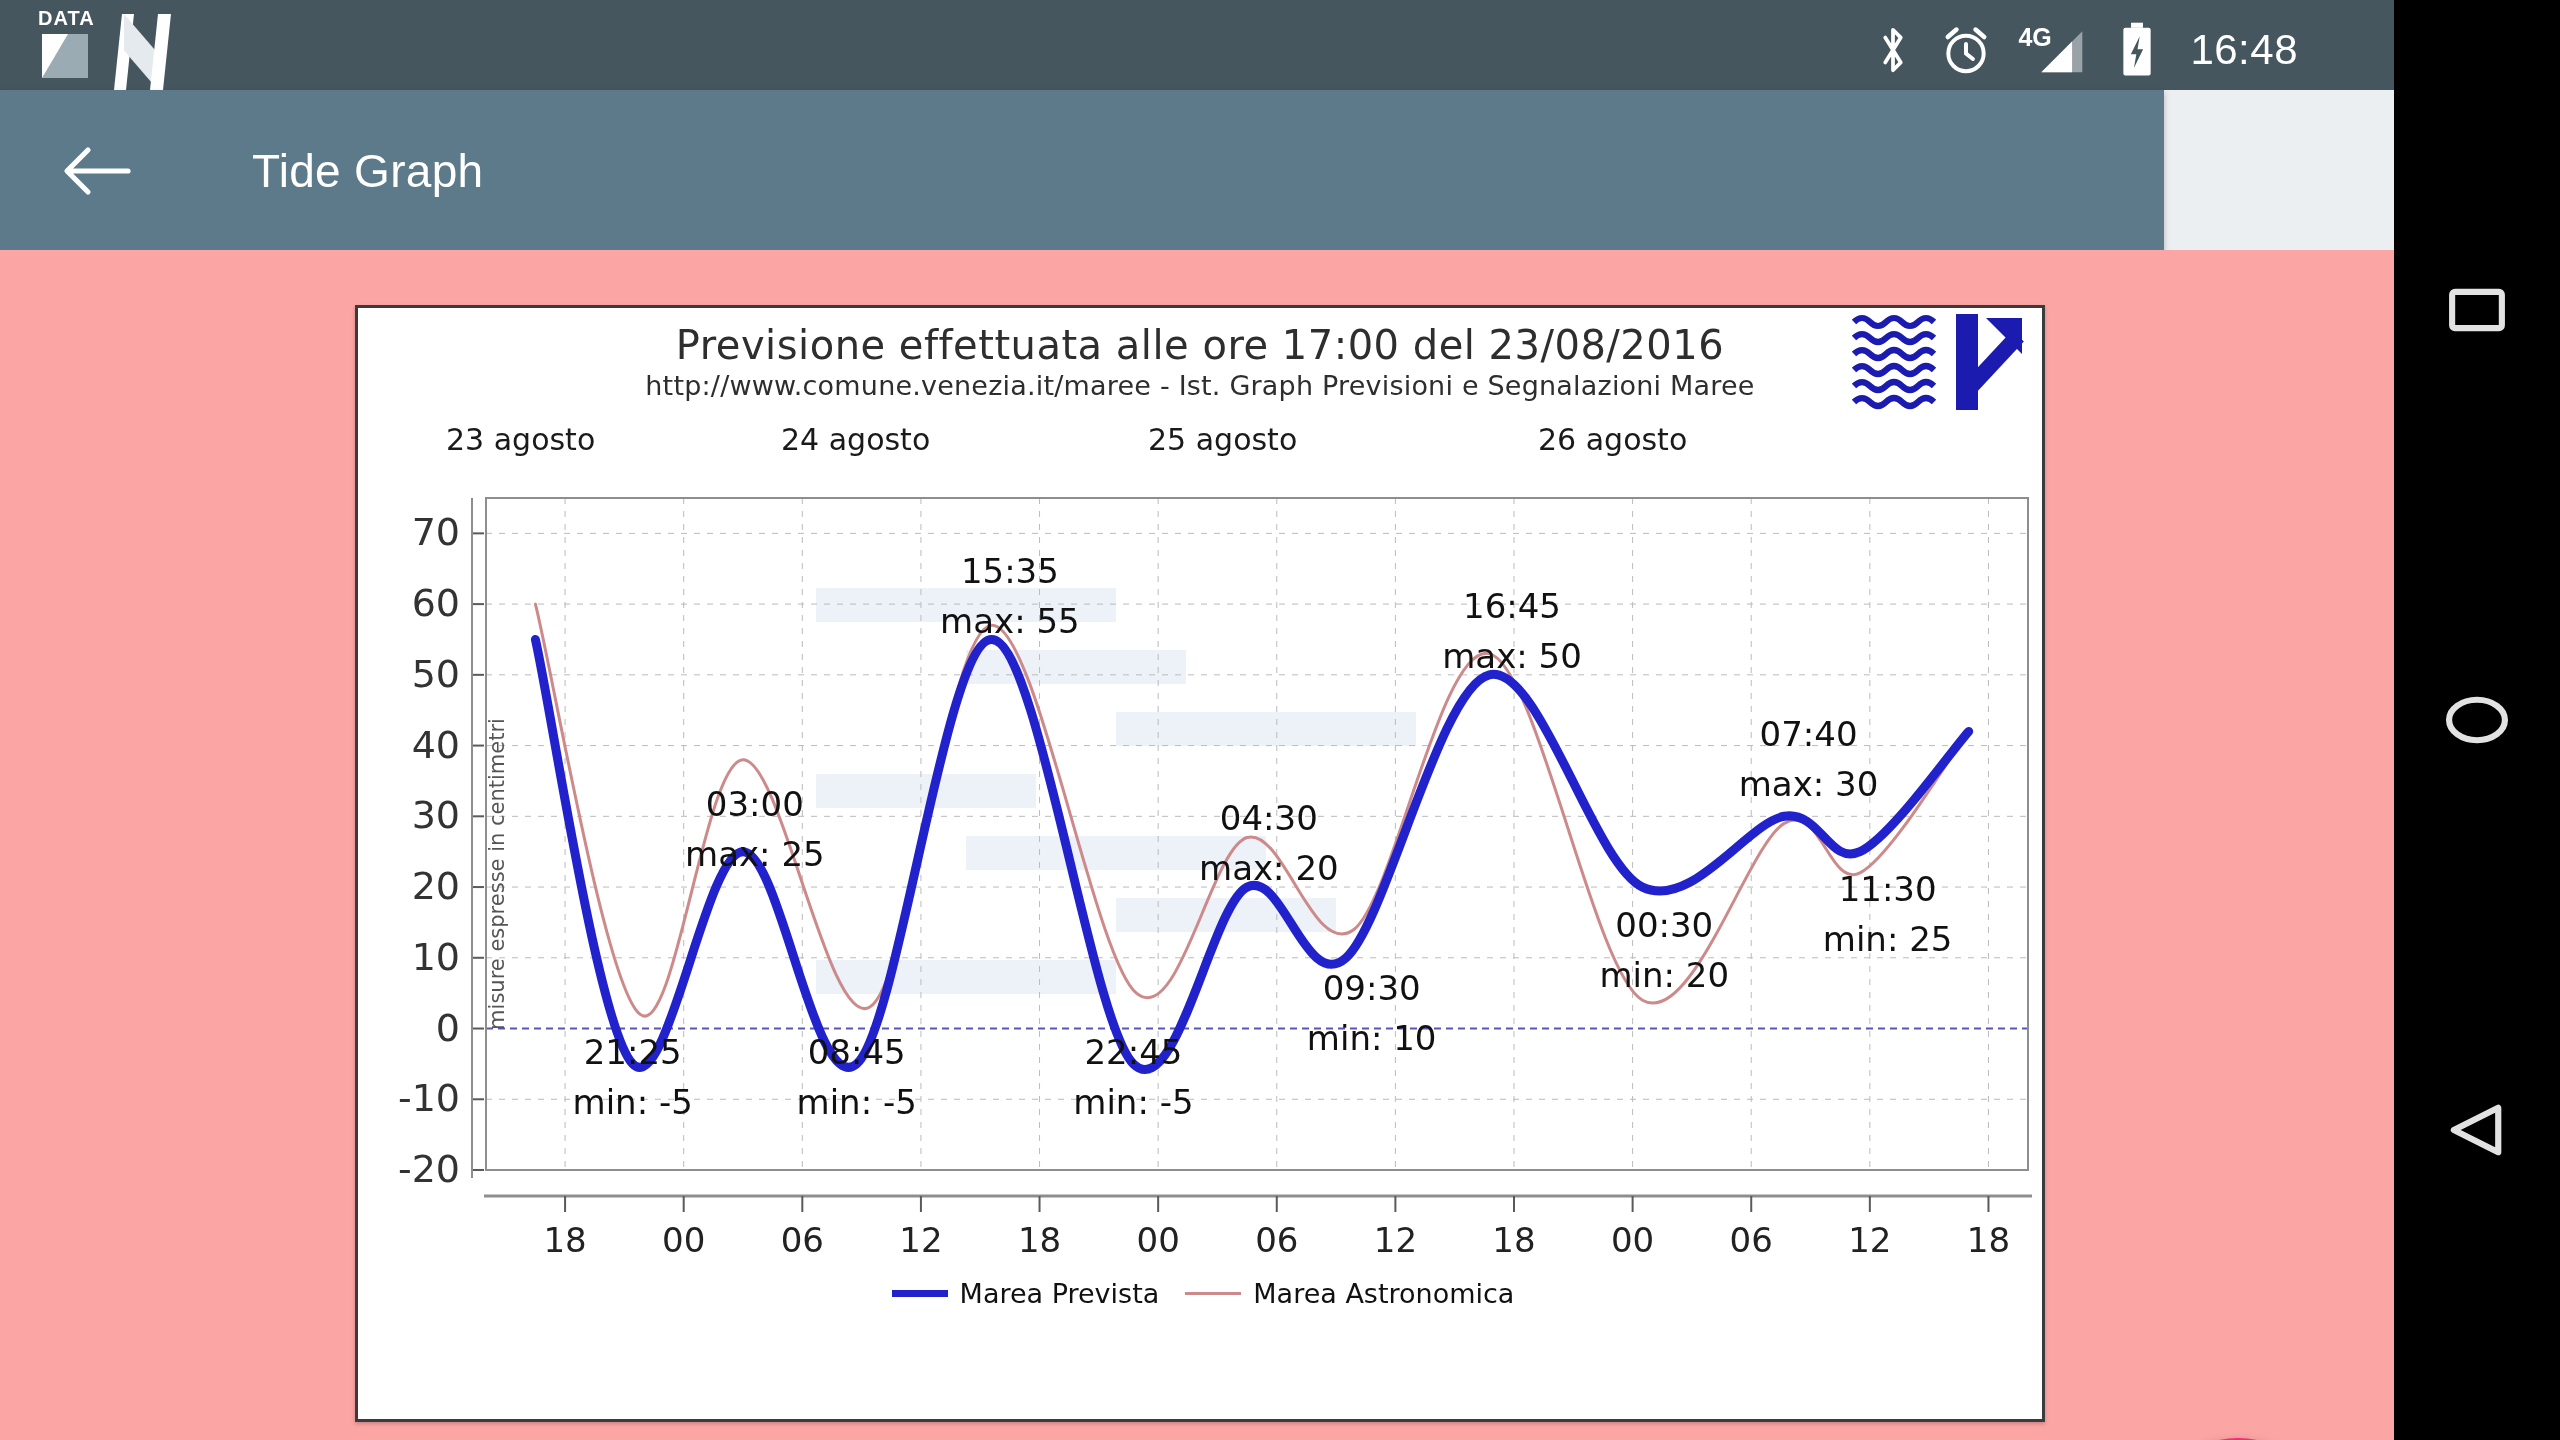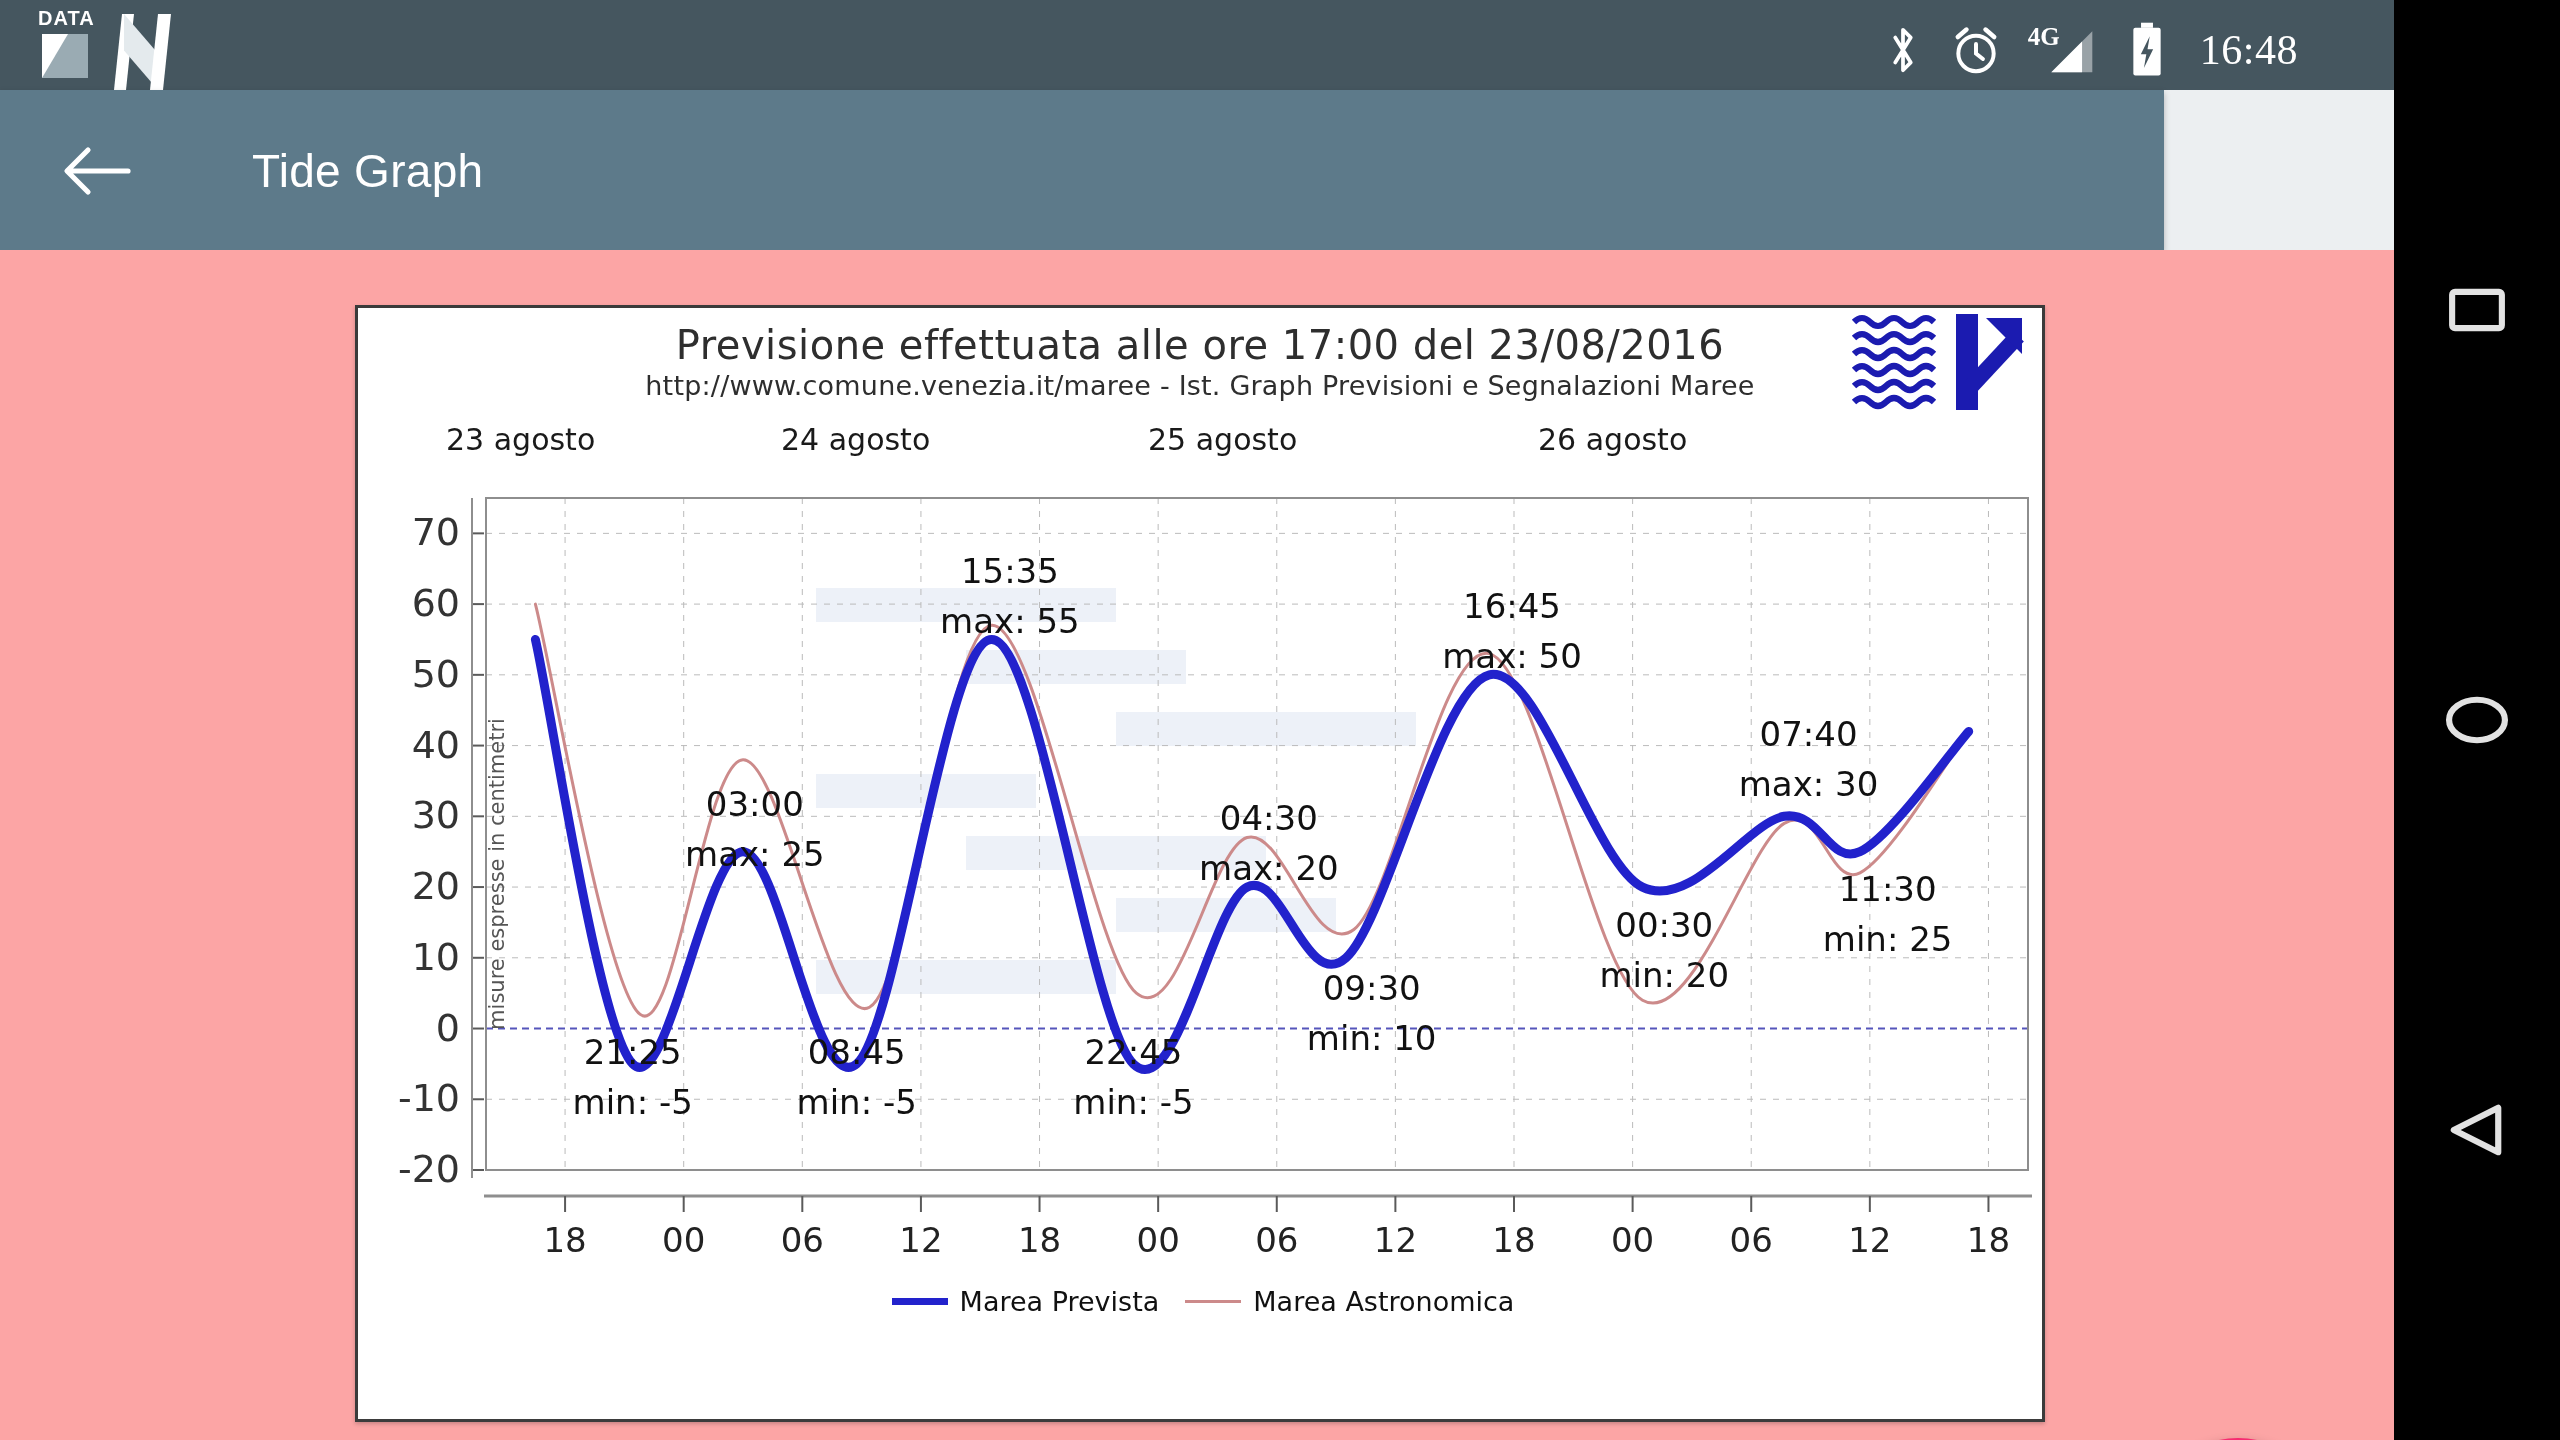--- a/index.html
+++ b/index.html
@@ -32,21 +32,21 @@
   .data-ico .tri::before{
     content:""; position:absolute; left:0; top:0; width:0; height:0;
     border-left:26px solid #ffffff; border-bottom:44px solid transparent;
   }
   .n-logo { position:relative; width:56px; height:76px; margin-top:6px; }
   .n-logo .b1 { position:absolute; left:2px; top:0; width:12px; height:76px; background:#fff; transform:skewX(-6deg);}
   .n-logo .b2 { position:absolute; left:8px; top:0; width:34px; height:76px; background:#e4eaed;
                 clip-path:polygon(0 0, 100% 52%, 100% 100%, 0 48%); }
   .n-logo .b3 { position:absolute; left:38px; top:0; width:13px; height:76px; background:#fff; transform:skewX(-6deg);}
 
-  .sb-right { position:absolute; right:96px; top:0; height:100px; display:flex; align-items:center; gap:28px;font-family:Liberation Serif, serif; }
+  .sb-right { position:absolute; right:96px; top:0; height:100px; display:flex; align-items:center; gap:28px; }
   .sb-right svg { display:block; }
   .clocktime { font-size:42px; color:#fff; letter-spacing:0.5px; margin-left:6px; }
 
   
   .appbar {
     position:absolute; left:0; top:90px; width:2164px; height:160px;
     background:#5d7a8a; box-shadow:0 3px 6px rgba(0,0,0,.25);
   }
   .back-btn { position:absolute; left:62px; top:50px; width:72px; height:62px; cursor:pointer; }
   .app-title {
@@ -81,21 +81,21 @@
 
   
   .daterow { position:relative; height:52px; font-family:"DejaVu Sans", sans-serif; }
   .daterow span {
     position:absolute; font-size:30px; color:#1a1a1a; top:4px; white-space:nowrap;
   }
 
   
   .plotwrap { position:relative; width:1690px; height:855px; }
   .legend {
-    position:absolute; left:0; right:0; bottom:2px; height:44px;
+    position:absolute; left:0; right:0; bottom:10px; height:44px;
     display:flex; align-items:center; justify-content:center; gap:26px;
     font-family:"DejaVu Sans", sans-serif;
   }
   .lg-item { display:flex; align-items:center; gap:12px; font-size:27px; color:#111; }
   .lg-line { display:block; width:56px; height:0; }
   .lg-blue { border-top:7px solid #2222cc; }
   .lg-pink { border-top:3px solid #cc8a8a; }
 
   
   .navbar { position:absolute; left:2394px; top:0; width:166px; height:1440px; background:#000; }

